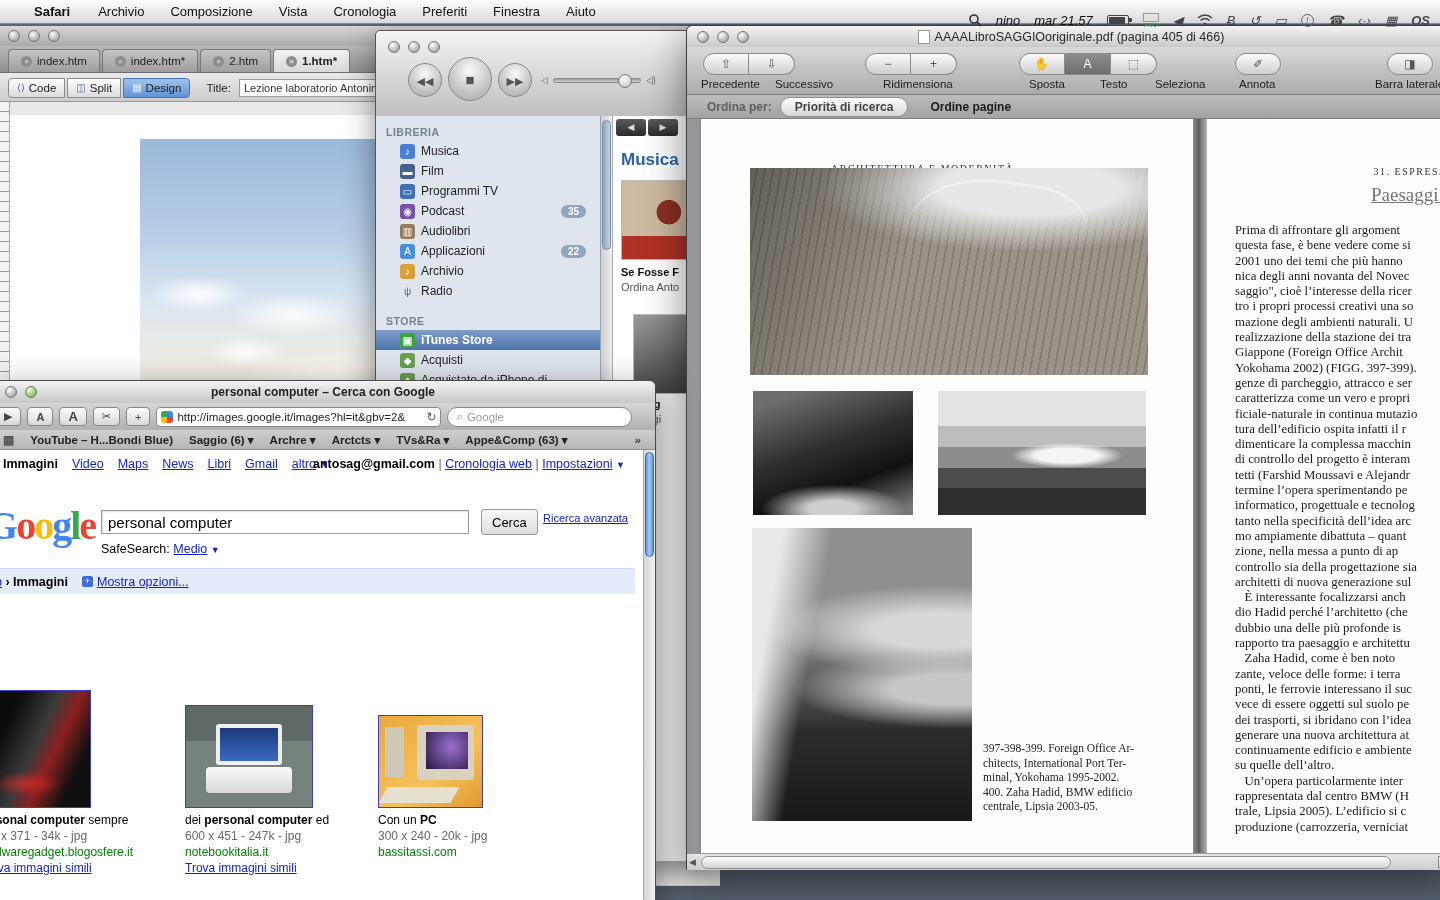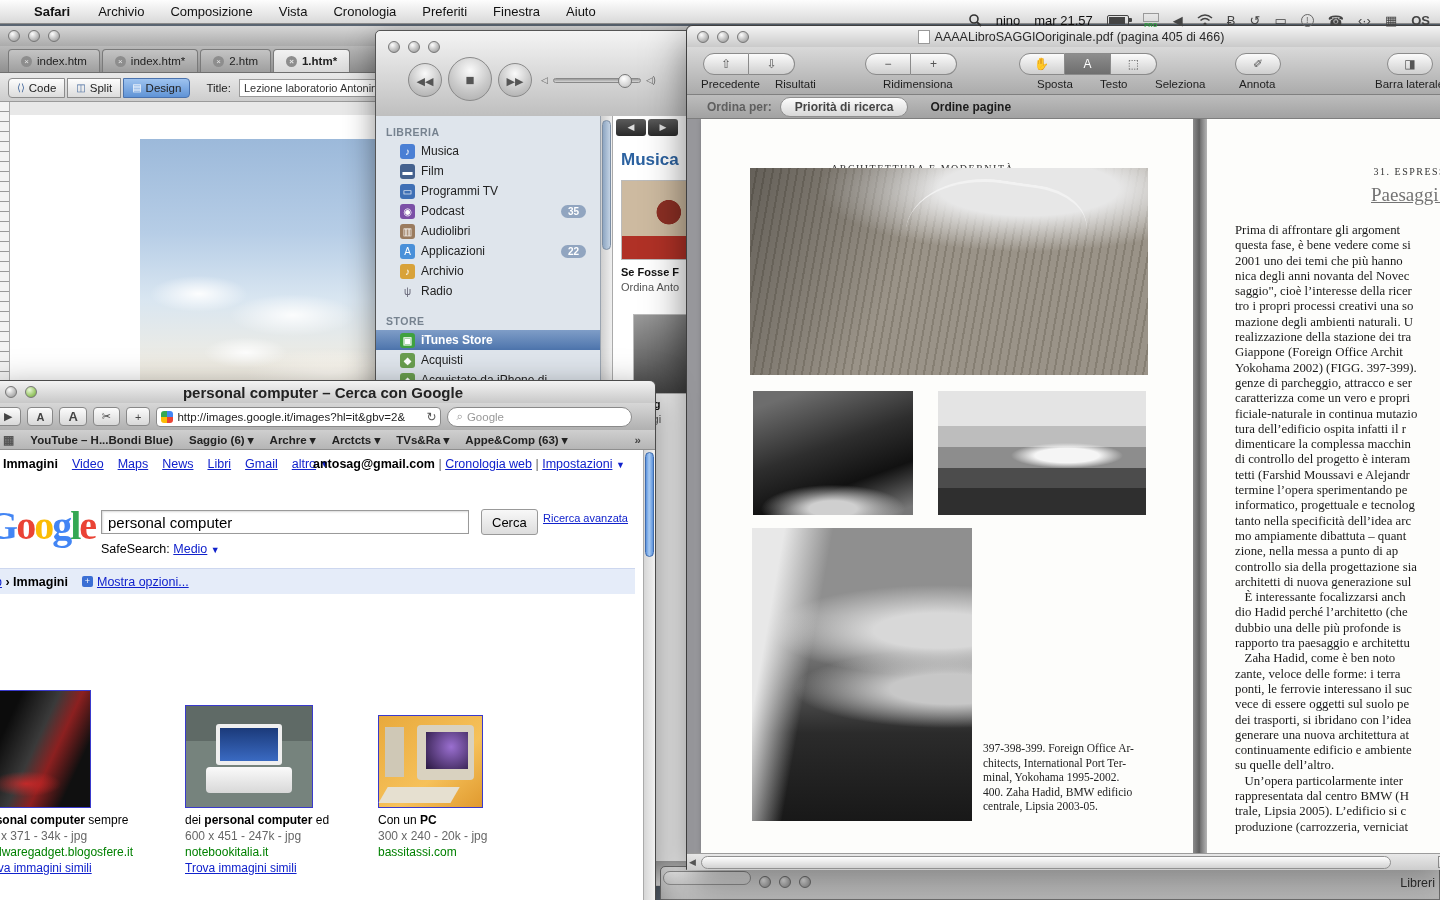--- a/index.html
+++ b/index.html
@@ -8,21 +8,21 @@
   .abs { position:absolute; }
   #screen { position:relative; width:1440px; height:900px; background:#5a6572; overflow:hidden; }
 
   
   #menubar { left:0; top:0; width:1440px; height:24px;
     background:linear-gradient(#fdfdfd,#d9d9d9); border-bottom:1px solid #8a8a8a;
     display:flex; align-items:center; font-size:13px; color:#111; z-index:50; }
   #menubar .apple { font-size:15px; margin:0 18px 0 16px; }
   #menubar .menu { margin-right:26px; }
   #menubar .menu.app { font-weight:bold; margin-right:28px; }
-  #menu-right { position:absolute; right:10px; top:0; height:40px; display:flex; align-items:center; gap:14px; color:#333; }
+  #menu-right { position:absolute; right:10px; top:0; height:40px; display:flex; align-items:center; gap:14px; color:#333;font-style:italic; }
   .status-glyph { font-size:13px; color:#444; }
   .circle-alert { width:13px; height:13px; border:1.5px solid #666; border-radius:50%; font-size:9px; line-height:11px; text-align:center; color:#666; }
   .flag-wrap { display:flex; flex-direction:column; align-items:center; }
   .flag { width:16px; height:9px; display:flex; border:0.5px solid #999; }
   .flag .g{background:#2e9e3e;} .flag .w{background:#fff;} .flag .r{background:#d33;}
   .flag-label { font-size:6px; color:#2e9e3e; font-weight:bold; line-height:6px; }
   .battery { width:22px; height:11px; border:1.5px solid #444; border-radius:2px; position:relative; }
   .battery::after { content:""; position:absolute; right:-4px; top:2.5px; width:2.5px; height:4px; background:#444; border-radius:0 1px 1px 0; }
   .battery .fill { position:absolute; left:1px; top:1px; bottom:1px; width:80%; background:#444; }
   .clock-text,.user-text { font-size:13px; color:#111; }
@@ -162,21 +162,21 @@
   #pdf .hscroll { left:0; top:827px; width:768px; height:17px; background:linear-gradient(#e8e8e8,#cdcdcd); border-top:1px solid #9c9c9c; }
   #pdf .hthumb { position:absolute; left:14px; top:1.5px; width:690px; height:13px; border-radius:7px; background:linear-gradient(#fefefe,#d2d2d2); border:1px solid #909090; }
   #pdf .harrow { position:absolute; left:2px; top:3px; font-size:9px; color:#555; }
   #pdf .corner-btn { position:absolute; right:3px; top:830px; width:14px; height:12px; border:1px solid #8a8a8a; background:linear-gradient(#f5f5f5,#d5d5d5); font-size:7px; color:#444; text-align:center; line-height:11px; }
 
   
   #safari { left:-10px; top:380px; width:666px; height:530px; background:#bfbfbf; z-index:6;
     border:1px solid #4a4a4a; border-radius:6px 6px 0 0; box-shadow:0 12px 36px rgba(0,0,0,.5); }
   #safari .titlebar { left:0; top:0; width:100%; height:22px; background:linear-gradient(#f3f3f3,#c8c8c8); border-radius:6px 6px 0 0; display:flex; align-items:center; }
   #safari .lights { position:absolute; left:14px; top:5px; }
-  #safari .wtitle { margin:0 auto; font-size:15px; color:#222; font-weight:bold; }
+  #safari .wtitle { margin:0 auto; font-size:12px; color:#222; font-weight:bold; }
   #safari .toolbar { left:0; top:22px; width:100%; height:27px; background:linear-gradient(#d7d7d7,#b0b0b0); display:flex; align-items:center; gap:6px; padding-left:4px; }
   .tb-btn { height:19px; border:1px solid #888; background:linear-gradient(#fcfcfc,#d8d8d8); border-radius:4px; font-size:11px; color:#444; display:flex; align-items:center; justify-content:center; padding:0 8px; }
   .aa { font-weight:bold; }
   .urlfield { height:20px; flex:0 0 285px; background:#fff; border:1px solid #8a8a8a; border-radius:4px; display:flex; align-items:center; font-size:11.5px; color:#222; padding:0 4px; gap:4px; overflow:hidden; }
   .favicon { width:12px; height:12px; flex:none; background:
       conic-gradient(#4285f4 0 25%, #ea4335 25% 50%, #fbbc05 50% 75%, #34a853 75%); border-radius:3px; }
   .urltext { white-space:nowrap; overflow:hidden; flex:1; }
   .reload { color:#555; font-size:12px; flex:none; }
   .searchfield { height:20px; flex:0 0 185px; background:#fff; border:1px solid #8a8a8a; border-radius:10px; display:flex; align-items:center; font-size:11.5px; color:#999; padding:0 8px; gap:4px; }
   #safari .bookmarks { left:0; top:49px; width:100%; height:20px; background:linear-gradient(#cfcfcf,#b5b5b5); border-bottom:1px solid #8e8e8e; display:flex; align-items:center; gap:16px; font-size:11.5px; color:#222; padding-left:12px; font-weight:bold; }
@@ -367,63 +367,54 @@
       <div class="album1"></div>
       <div class="album-t" style="top:150px;">Se Fosse F</div>
       <div class="album-a" style="top:165px;">Ordina Anto</div>
       <div class="album2"></div>
       <div class="album-t" style="top:282px;left:20px;">o Nig</div>
       <div class="album-a" style="top:297px;left:20px;">o Nigi</div>
     </div>
   </div>
 
 
-  <div id="bottomwin" class="abs">
-    <div class="hscroll-bit"></div>
-    <div class="lights">
-      <div class="light"></div>
-      <div class="light"></div>
-      <div class="light"></div>
-    </div>
-    <div class="wtitle">Libreri</div>
-  </div>
 
   <div id="pdf" class="abs">
     <div class="titlebar abs">
       <div class="lights">
         <div class="light"></div>
         <div class="light"></div>
         <div class="light"></div>
       </div>
       <div class="wtitle">
         <span class="pdficon"></span>
         <span>AAAALibroSAGGIOoriginale.pdf (pagina 405 di 466)</span>
       </div>
     </div>
 
     <div class="toolbar abs">
       <div class="cap-group" style="left:16px;">
         <div class="cap-btn first">⇧</div>
         <div class="cap-btn last">⇩</div>
       </div>
       <span class="cap-label" style="left:14px;">Precedente</span>
-      <span class="cap-label" style="left:88px;">Risultati</span>
+      <span class="cap-label" style="left:88px;">Successivo</span>
 
       <div class="cap-group" style="left:178px;">
         <div class="cap-btn first">−</div>
         <div class="cap-btn last">+</div>
       </div>
       <span class="cap-label" style="left:196px;">Ridimensiona</span>
 
       <div class="cap-group" style="left:332px;">
         <div class="cap-btn first">✋</div>
         <div class="cap-btn mid active">A</div>
         <div class="cap-btn last">⬚</div>
       </div>
-      <span class="cap-label" style="left:350px;">Sposta</span>
+      <span class="cap-label" style="left:342px;">Sposta</span>
       <span class="cap-label" style="left:413px;">Testo</span>
       <span class="cap-label" style="left:468px;">Seleziona</span>
 
       <div class="cap-group" style="left:548px;">
         <div class="cap-btn solo">✐</div>
       </div>
       <span class="cap-label" style="left:552px;">Annota</span>
 
       <div class="cap-group" style="left:700px;">
         <div class="cap-btn solo">◨</div>

